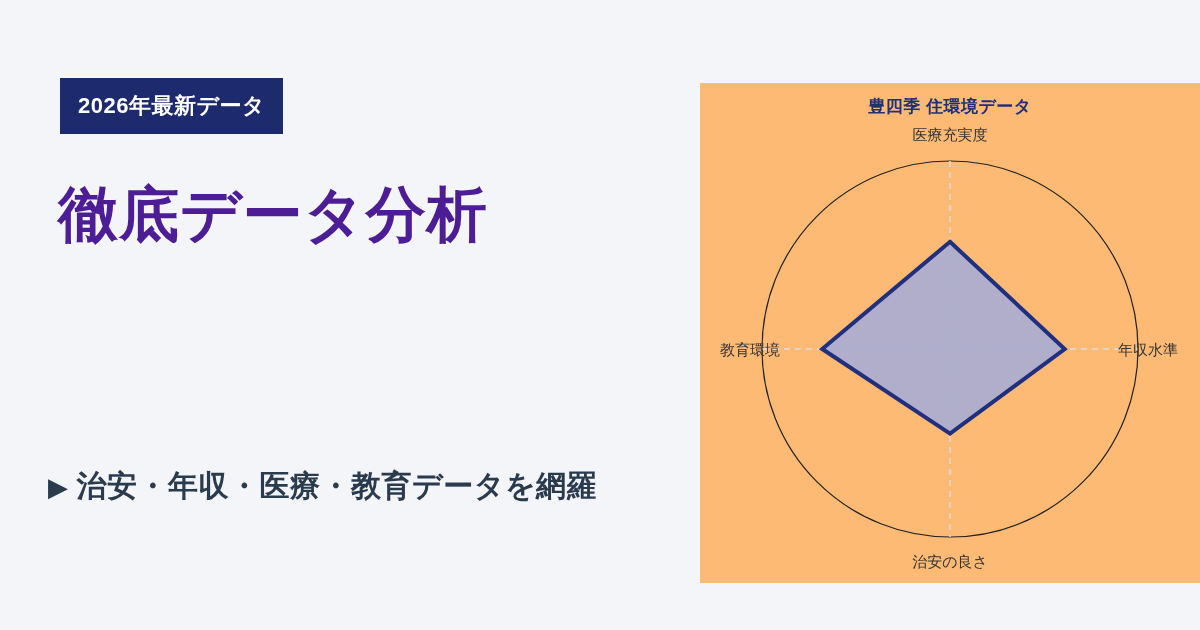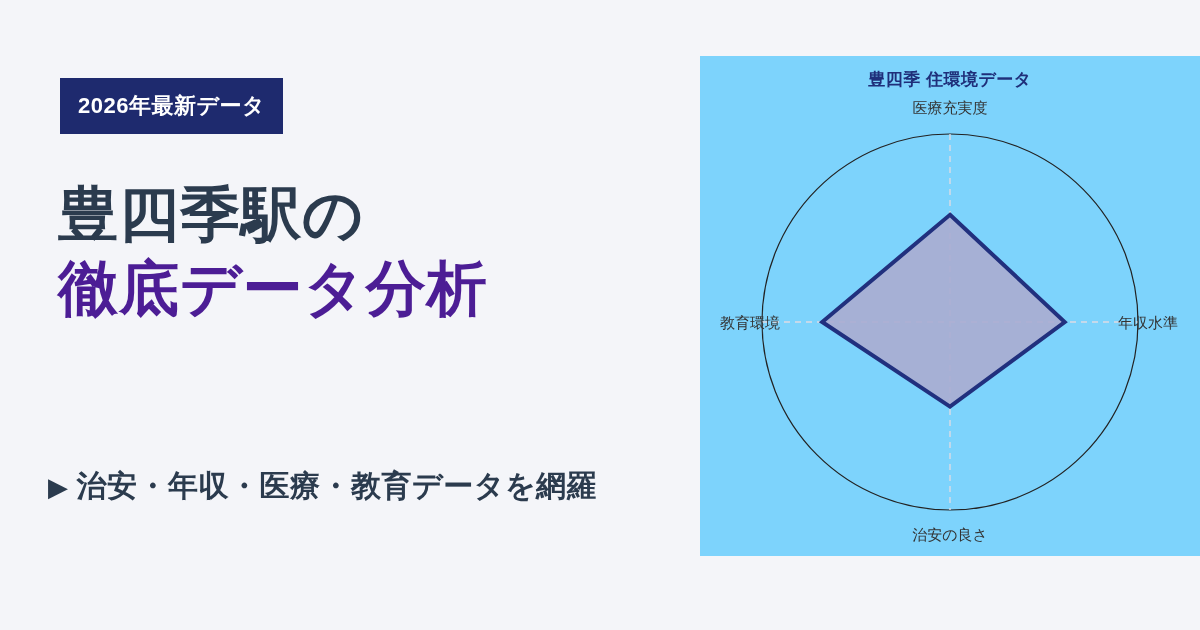--- a/index.html
+++ b/index.html
@@ -66,23 +66,23 @@
   }
   .subtitle .caret {
     font-size:26px;
     line-height:1;
     color:#2b3b4e;
   }
 
   
   .chart-card {
     position:absolute;
-    left:700px; top:56px;
+    left:700px; top:83px;
     width:500px; height:500px;
-    background:#7dd3fc;
+    background:#fdba74;
     overflow:hidden;
   }
   .chart-title {
     position:absolute;
     top:12px; left:0; width:100%;
     text-align:center;
     font-size:17px;
     font-weight:bold;
     color:#1f2f7a;
     letter-spacing:0.5px;
@@ -105,21 +105,20 @@
 
 <div id="root">
 
   <div class="left-panel">
 
     <div class="badge">
       <span>2026年最新データ</span>
     </div>
 
     <div class="headline">
-      <span class="headline-line dark">豊四季駅の</span>
       <span class="headline-line gold">徹底データ分析</span>
     </div>
 
     <div class="subtitle">
       <span class="caret">▶</span>
       <span>治安・年収・医療・教育データを網羅</span>
     </div>
 
   </div>
 

